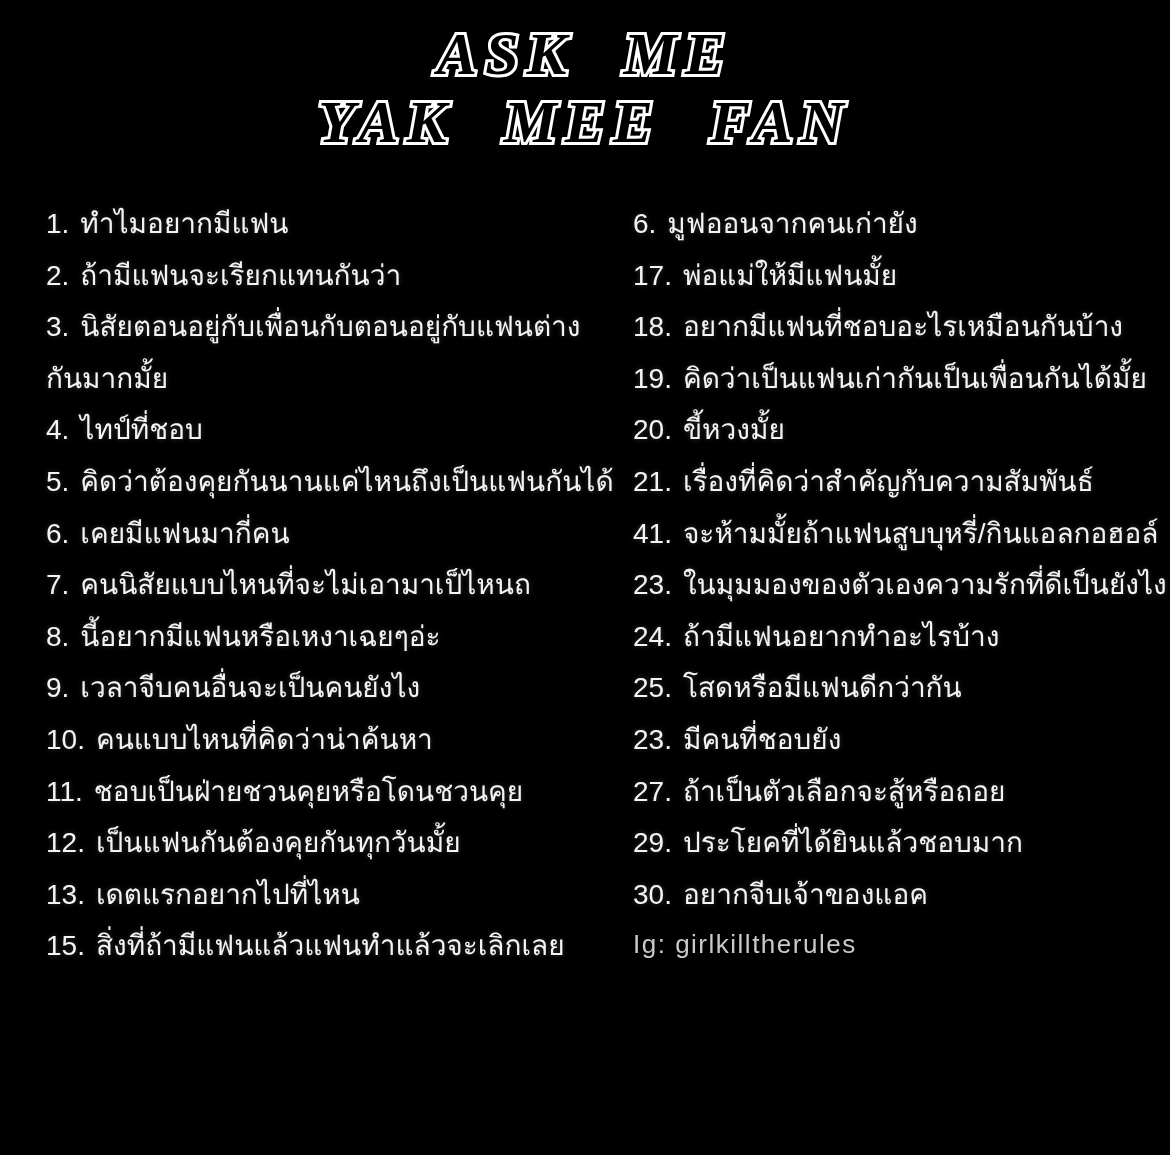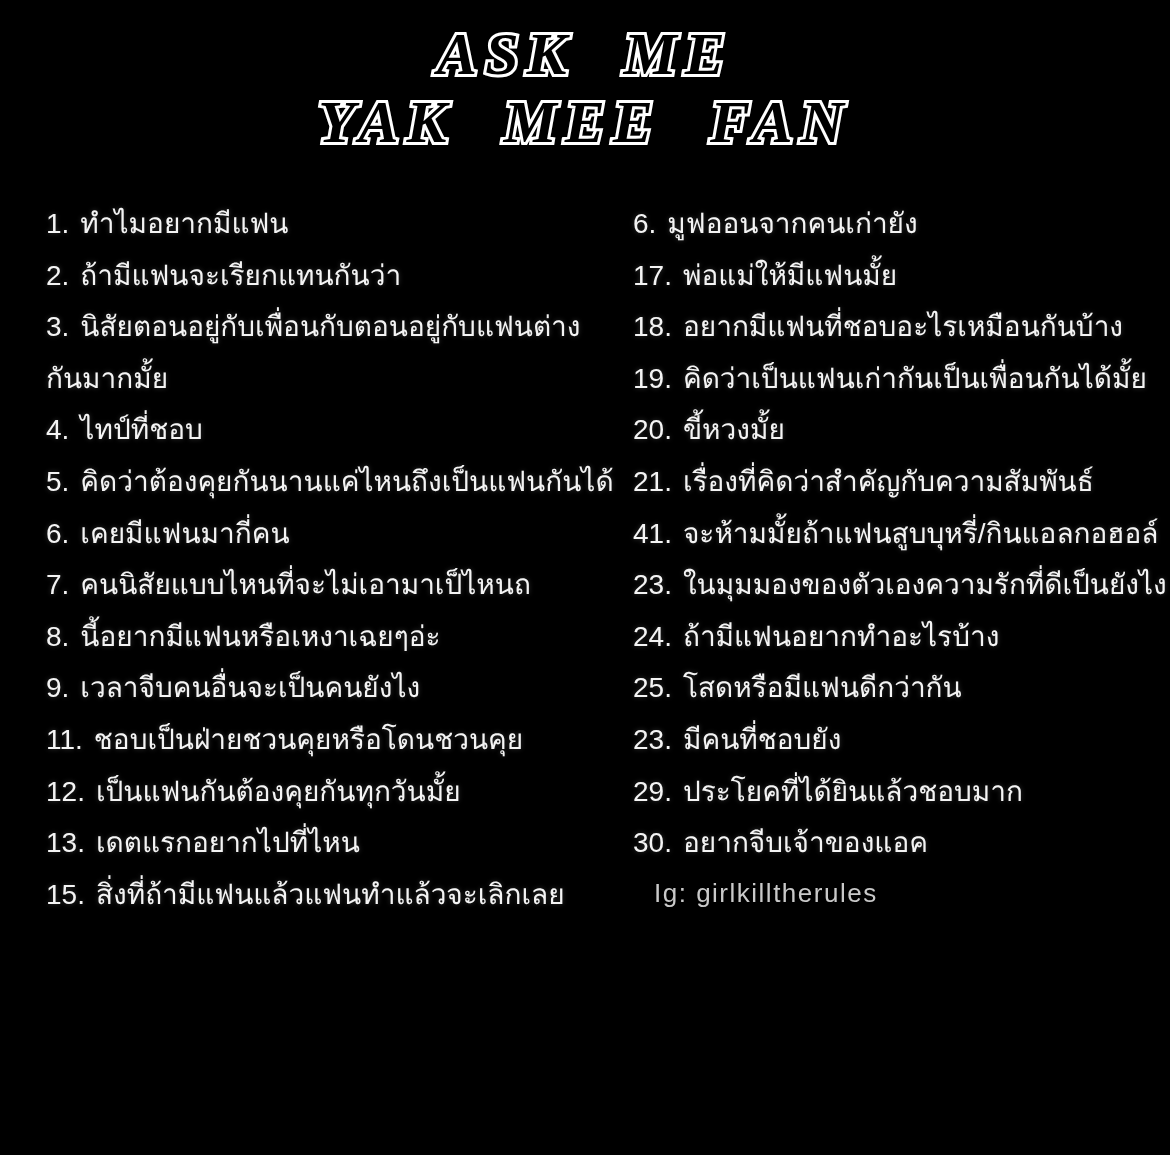--- a/index.html
+++ b/index.html
@@ -59,21 +59,20 @@
   .q .txt {
     white-space: pre;
   }
   
   .ig-line {
     margin-top: 9px;
     font-size: 26px;
     letter-spacing: 1.5px;
     color: #c9c9c9;
     font-weight: 400;
-    margin-left: 21px;
   }
 </style>
 </head>
 <body>
 
 <div class="title-block">
   <span class="title-line">Ask me</span>
   <span class="title-line">Yak mee fan</span>
 </div>
 
@@ -83,36 +82,38 @@
     <div class="q"><span class="num">1.</span><span class="txt">ทำไมอยากมีแฟน</span></div>
     <div class="q"><span class="num">2.</span><span class="txt">ถ้ามีแฟนจะเรียกแทนกันว่า</span></div>
     <div class="q"><span class="num">3.</span><span class="txt">นิสัยตอนอยู่กับเพื่อนกับตอนอยู่กับแฟนต่าง
 กันมากมั้ย</span></div>
     <div class="q"><span class="num">4.</span><span class="txt">ไทป์ที่ชอบ</span></div>
     <div class="q"><span class="num">5.</span><span class="txt">คิดว่าต้องคุยกันนานแค่ไหนถึงเป็นแฟนกันได้</span></div>
     <div class="q"><span class="num">6.</span><span class="txt">เคยมีแฟนมากี่คน</span></div>
     <div class="q"><span class="num">7.</span><span class="txt">คนนิสัยแบบไหนที่จะไม่เอามาเป็ไหนถ</span></div>
     <div class="q"><span class="num">8.</span><span class="txt">นี้อยากมีแฟนหรือเหงาเฉยๆอ่ะ</span></div>
     <div class="q"><span class="num">9.</span><span class="txt">เวลาจีบคนอื่นจะเป็นคนยังไง</span></div>
+    <div class="q"><span class="num">10.</span><span class="txt">คนแบบไหนที่คิดว่าน่าค้นหา</span></div>
     <div class="q"><span class="num">11.</span><span class="txt">ชอบเป็นฝ่ายชวนคุยหรือโดนชวนคุย</span></div>
     <div class="q"><span class="num">12.</span><span class="txt">เป็นแฟนกันต้องคุยกันทุกวันมั้ย</span></div>
     <div class="q"><span class="num">13.</span><span class="txt">เดตแรกอยากไปที่ไหน</span></div>
     <div class="q"><span class="num">15.</span><span class="txt">สิ่งที่ถ้ามีแฟนแล้วแฟนทำแล้วจะเลิกเลย</span></div>
   </div>
 
   <div class="col col-right">
     <div class="q"><span class="num">6.</span><span class="txt">มูฟออนจากคนเก่ายัง</span></div>
     <div class="q"><span class="num">17.</span><span class="txt">พ่อแม่ให้มีแฟนมั้ย</span></div>
     <div class="q"><span class="num">18.</span><span class="txt">อยากมีแฟนที่ชอบอะไรเหมือนกันบ้าง</span></div>
     <div class="q"><span class="num">19.</span><span class="txt">คิดว่าเป็นแฟนเก่ากันเป็นเพื่อนกันได้มั้ย</span></div>
     <div class="q"><span class="num">20.</span><span class="txt">ขี้หวงมั้ย</span></div>
     <div class="q"><span class="num">21.</span><span class="txt">เรื่องที่คิดว่าสำคัญกับความสัมพันธ์</span></div>
     <div class="q"><span class="num">41.</span><span class="txt">จะห้ามมั้ยถ้าแฟนสูบบุหรี่/กินแอลกอฮอล์</span></div>
     <div class="q"><span class="num">23.</span><span class="txt">ในมุมมองของตัวเองความรักที่ดีเป็นยังไง</span></div>
     <div class="q"><span class="num">24.</span><span class="txt">ถ้ามีแฟนอยากทำอะไรบ้าง</span></div>
     <div class="q"><span class="num">25.</span><span class="txt">โสดหรือมีแฟนดีกว่ากัน</span></div>
     <div class="q"><span class="num">23.</span><span class="txt">มีคนที่ชอบยัง</span></div>
+    <div class="q"><span class="num">27.</span><span class="txt">ถ้าเป็นตัวเลือกจะสู้หรือถอย</span></div>
     <div class="q"><span class="num">29.</span><span class="txt">ประโยคที่ได้ยินแล้วชอบมาก</span></div>
     <div class="q"><span class="num">30.</span><span class="txt">อยากจีบเจ้าของแอค</span></div>
     <div class="ig-line">Ig: girlkilltherules</div>
   </div>
 
 </div>
 
 </body></html>

